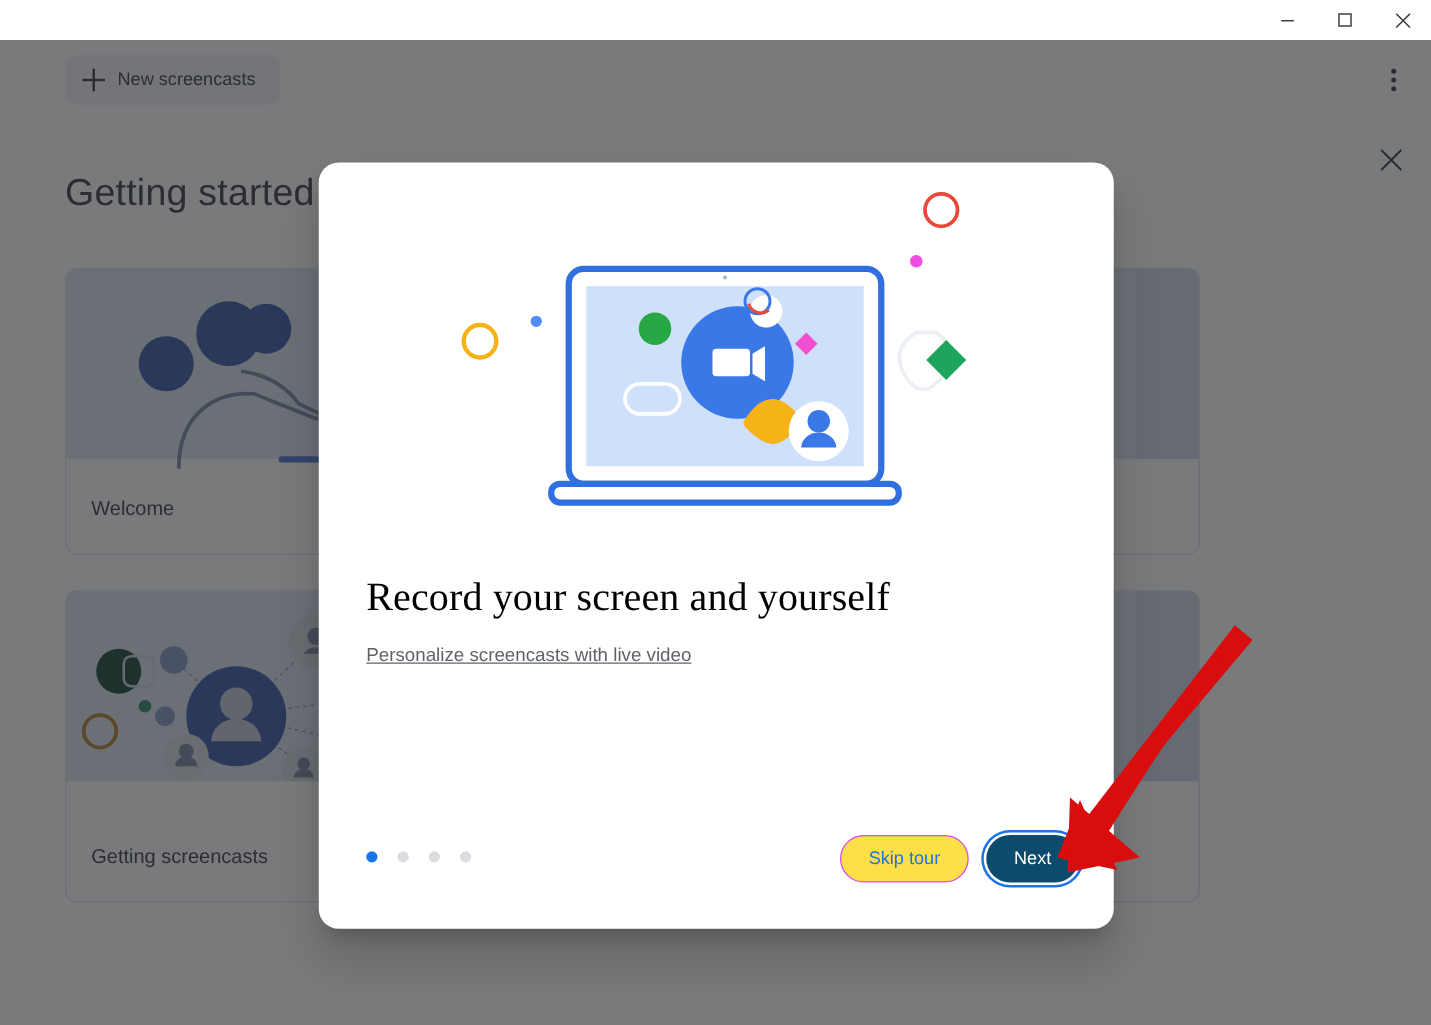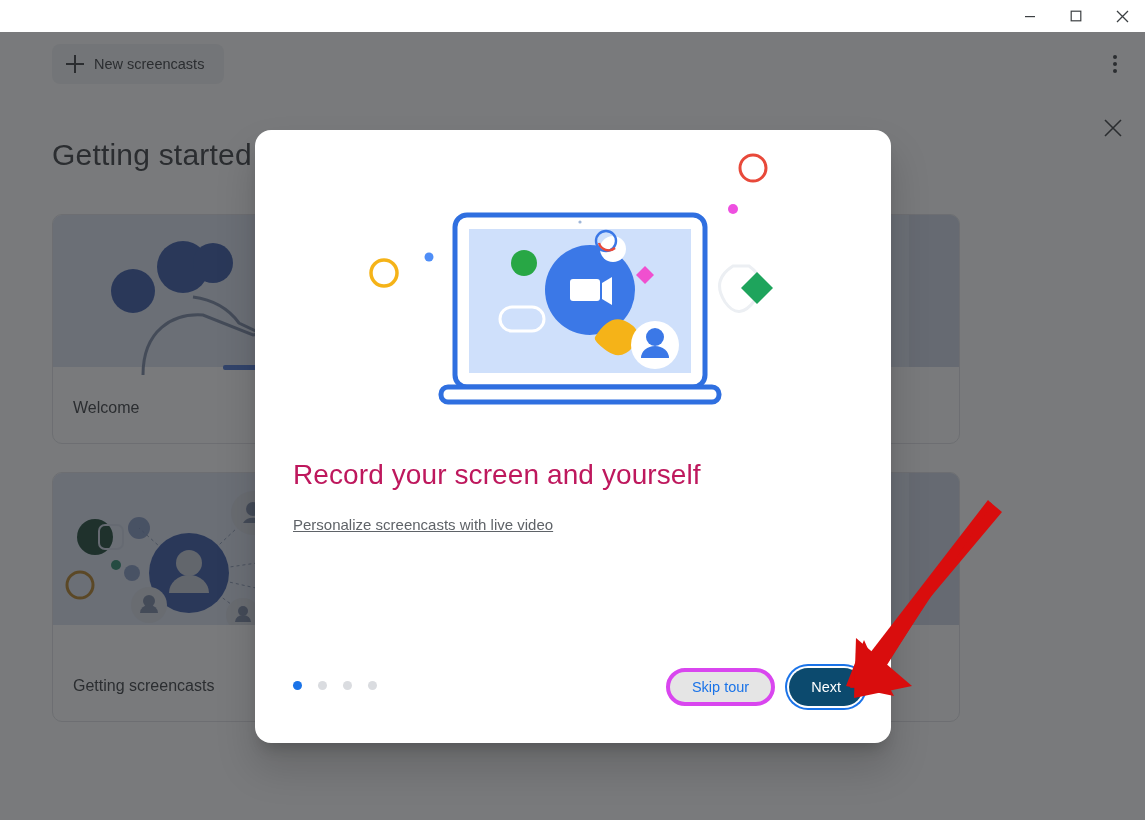--- a/index.html
+++ b/index.html
@@ -101,37 +101,37 @@
   .dialog {
     position: absolute; left: 255px; top: 130px;
     width: 636px; height: 613px;
     background: #ffffff; border-radius: 16px;
     box-shadow: 0 11px 15px -7px rgba(0,0,0,.2), 0 24px 38px 3px rgba(0,0,0,.14);
     overflow: hidden;
   }
   .hero { position: absolute; left: 0; top: 0; width: 636px; height: 290px; }
   .dlg-title {
     position: absolute; left: 38px; top: 329px;
-    font-size: 28px; color: #be185d; letter-spacing: .1px;
+    font-size: 32px; color: #000000; letter-spacing: .1px; font-family: Liberation Serif, serif;
   }
   .dlg-sub {
     position: absolute; left: 38px; top: 386px;
     font-size: 15px; color: #5f6368; text-decoration: underline;
   }
   .dots { position: absolute; left: 38px; top: 551px; display: flex; gap: 16px; align-items:center; }
   .dot { width: 9px; height: 9px; border-radius: 50%; background: #dadce0; }
   .dot.active { background: #1a73e8; }
 
   .btn-row { position: absolute; right: 24px; top: 538px; display: flex; align-items: center; gap: 14px; }
   .btn {
     height: 38px; border-radius: 19px; padding: 0 22px;
     font-size: 14.5px; font-family: "Liberation Sans", sans-serif;
     display: flex; align-items: center; justify-content: center;
   }
-  .btn-skip { background: #e5e5e5; color: #1a73e8; border: 4px solid #d946ef; }
+  .btn-skip { background: #fde047; color: #1a73e8; border: 1px solid #d946ef; }
   .btn-next {
     background: #0c4a6e; color: #fff; border: none;
     box-shadow: 0 0 0 2px #fff, 0 0 0 4px #1a73e8;
     margin-right: 4px;
   }
 
   
   .arrow { position: absolute; left: 820px; top: 490px; pointer-events: none; }
 </style>
 </head>

